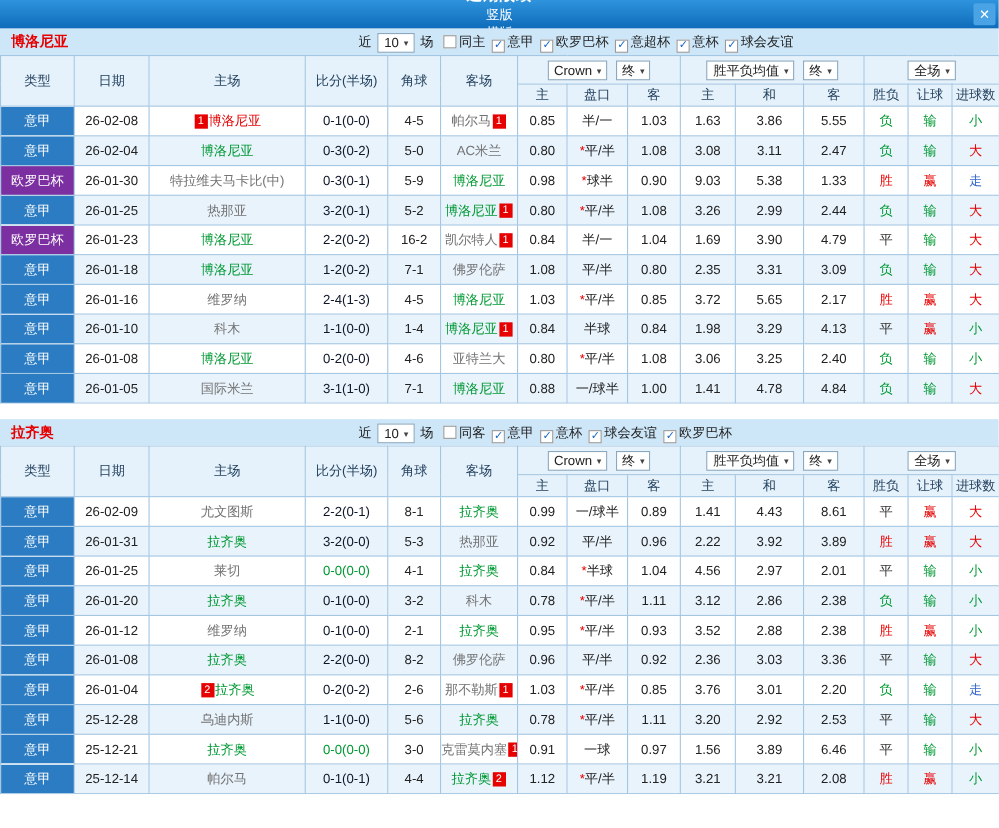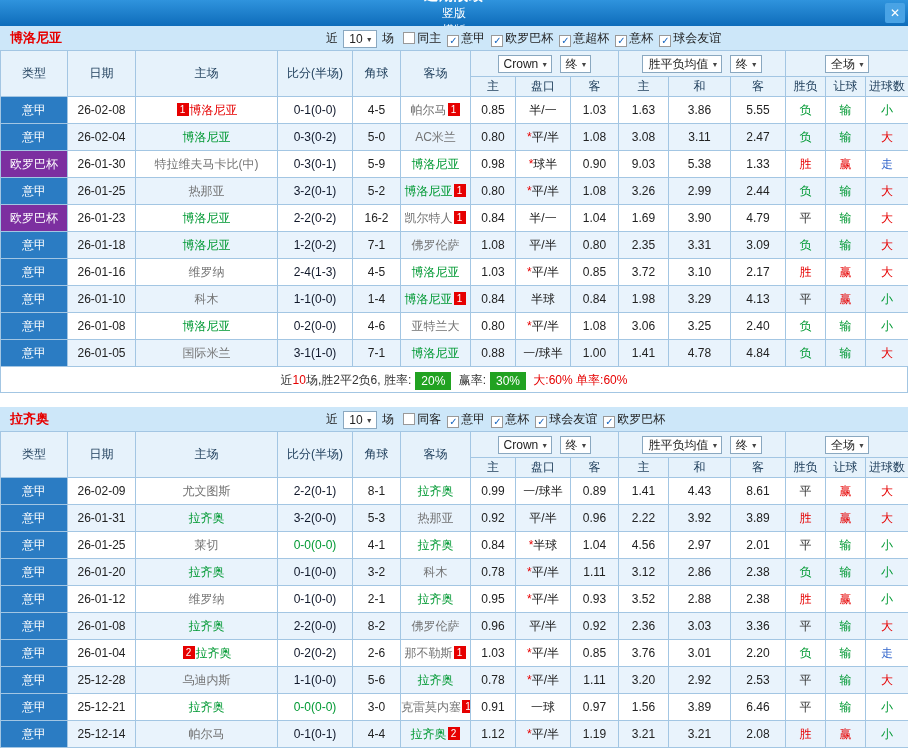--- a/index.html
+++ b/index.html
@@ -273,21 +273,21 @@
             <td class="lg-blue">意甲</td>
             <td>26-01-16</td>
             <td><span class="t-black">维罗纳</span></td>
             <td class="s-red">2-4(1-3)</td>
             <td>4-5</td>
             <td><span class="t-green">博洛尼亚</span></td>
             <td>1.03</td>
             <td><span class="star">*</span>平/半</td>
             <td>0.85</td>
             <td>3.72</td>
-            <td>3.10</td>
+            <td>5.65</td>
             <td>2.17</td>
             <td class="r-red">胜</td>
             <td class="r-red">赢</td>
             <td class="r-red">大</td>
           </tr>
           <tr>
             <td class="lg-blue">意甲</td>
             <td>26-01-10</td>
             <td><span class="t-black">科木</span></td>
             <td class="s-red">1-1(0-0)</td>
@@ -332,21 +332,20 @@
             <td>1.00</td>
             <td>1.41</td>
             <td>4.78</td>
             <td>4.84</td>
             <td class="r-green">负</td>
             <td class="r-green">输</td>
             <td class="r-red">大</td>
           </tr>
         </tbody>
     </table>
-    <div class="summary"><span class="sm-dark">近</span><span class="sm-red">10</span><span class="sm-dark">场,胜2平2负6, 胜率:</span><span class="badge-green">20%</span><span class="sm-dark"> 赢率:</span><span class="badge-green">30%</span><span class="sm-red"> 大:60%</span><span class="sm-red"> 单率:60%</span></div>
   </div>
 <div class="gap"></div>
   <div class="section">
     <div class="section-bar">
       <span class="team-name">拉齐奥</span>
       <span class="filters">
         <span>近</span>
         <span class="sel"><span>10</span><span class="arr">▼</span></span>
         <span>场</span>
         <span class="cbs"><label class="cb-item"><span class="cb"></span><span>同客</span></label><label class="cb-item"><span class="cb">✓</span><span>意甲</span></label><label class="cb-item"><span class="cb">✓</span><span>意杯</span></label><label class="cb-item"><span class="cb">✓</span><span>球会友谊</span></label><label class="cb-item"><span class="cb">✓</span><span>欧罗巴杯</span></label></span>

